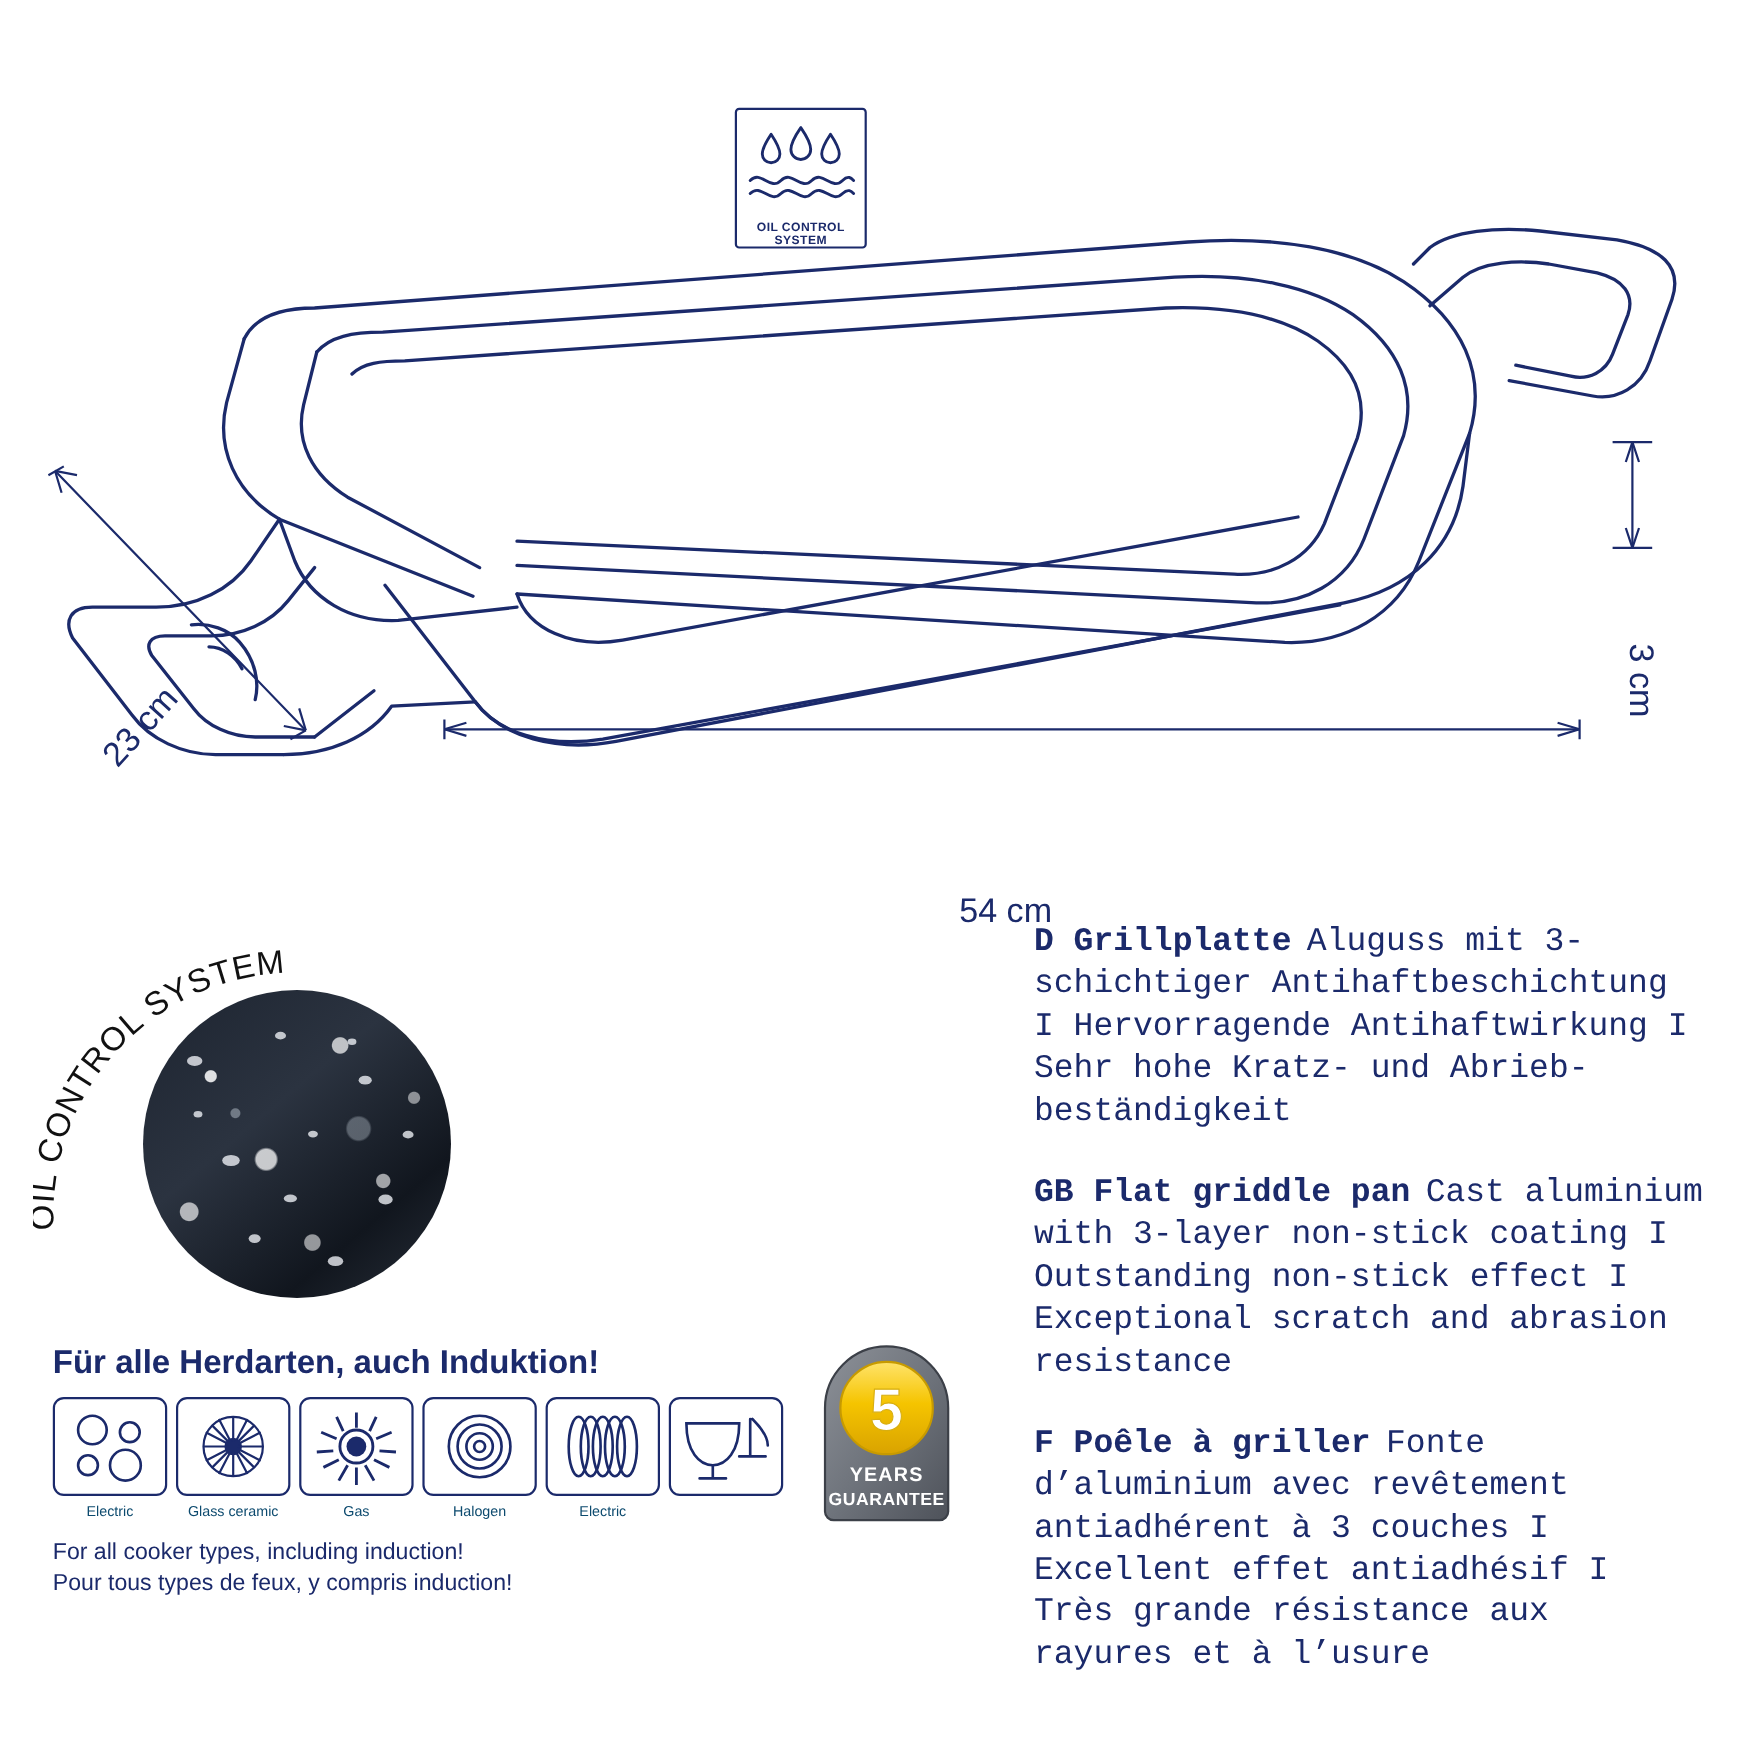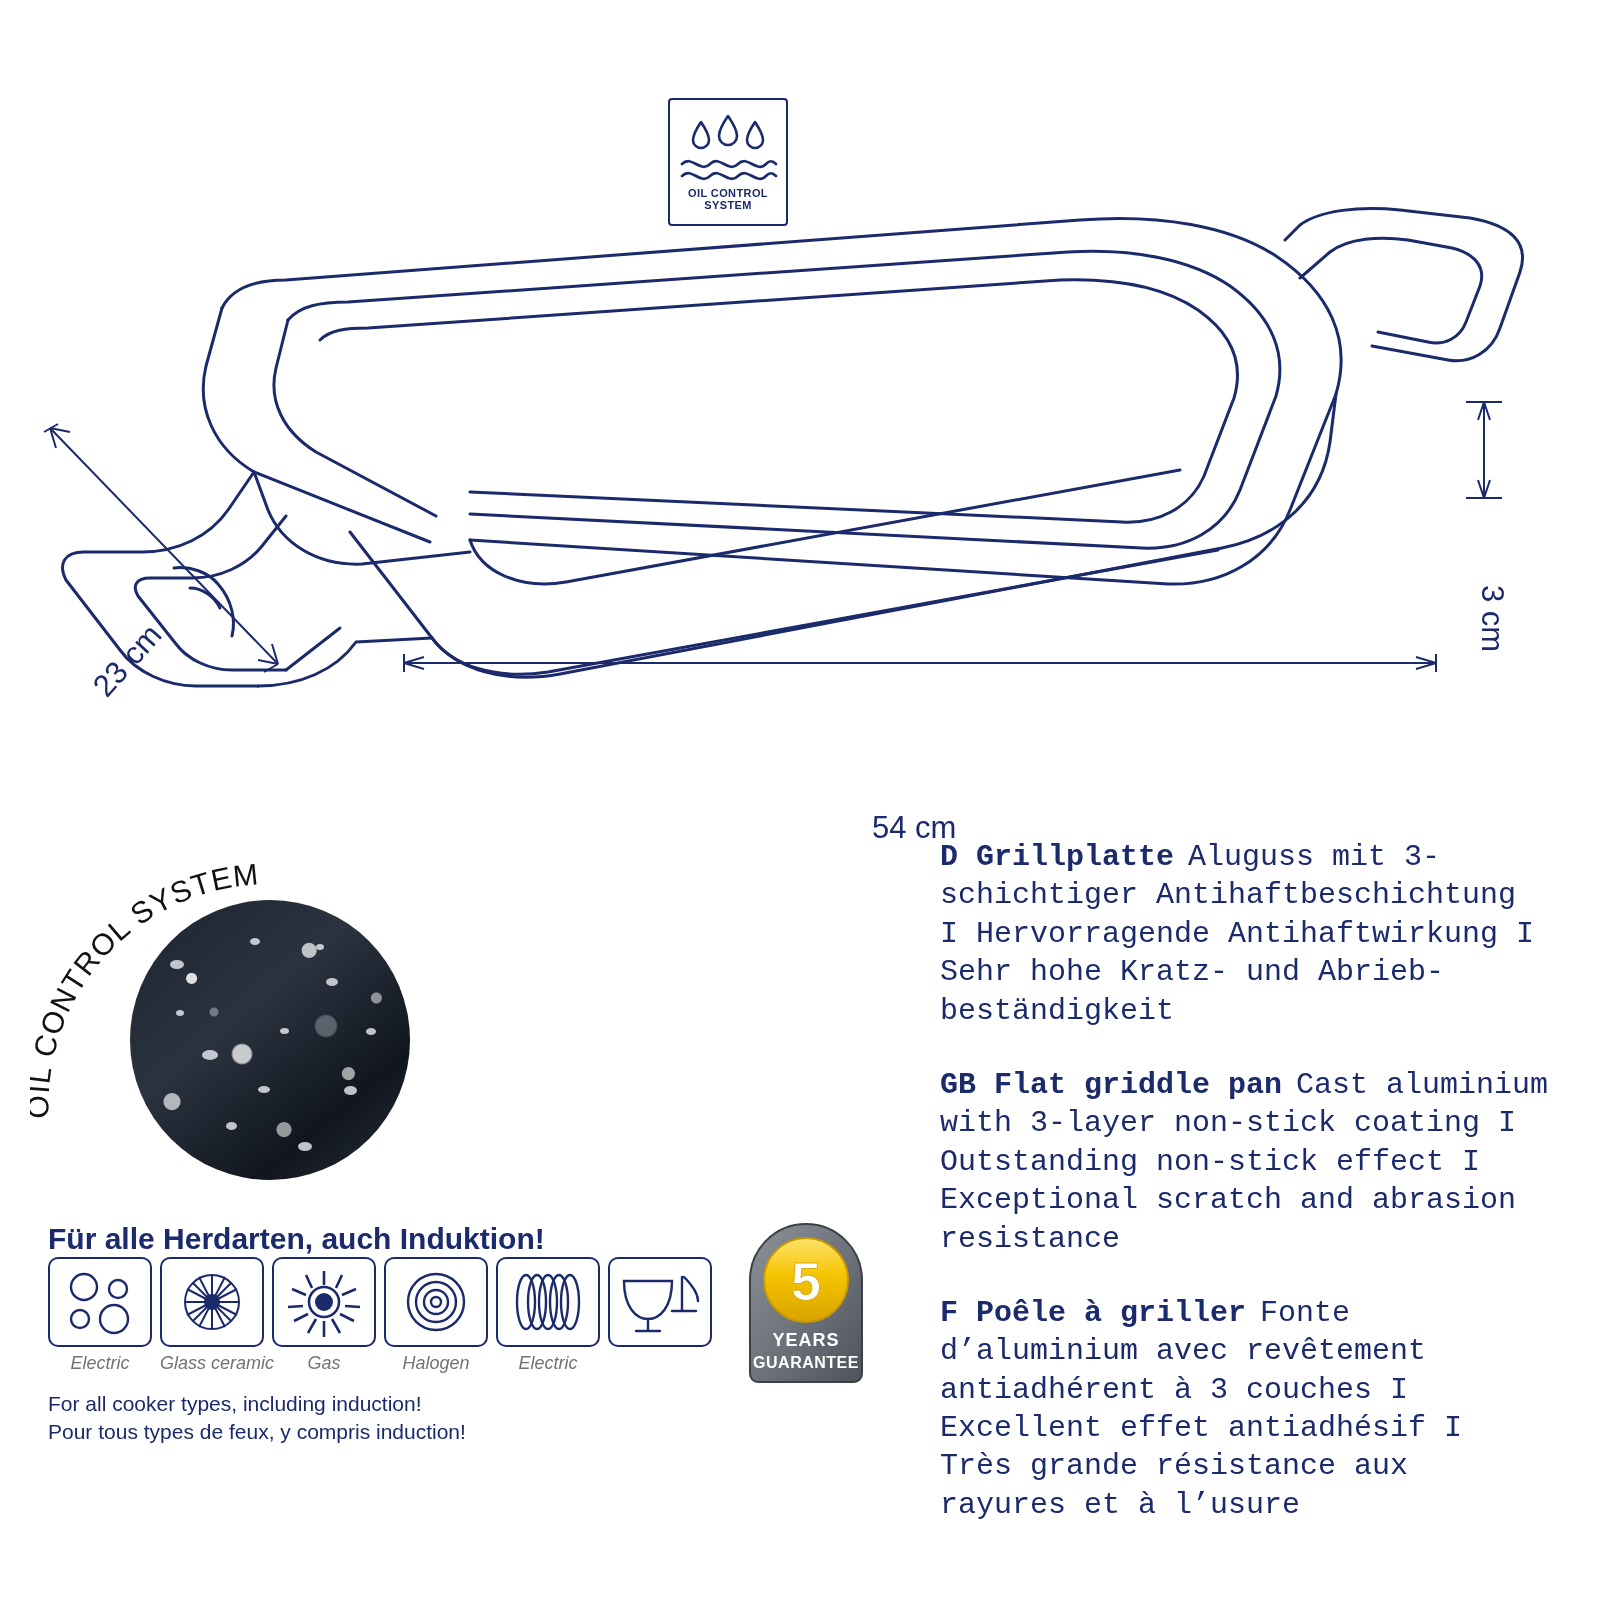--- a/index.html
+++ b/index.html
@@ -32,21 +32,21 @@
     position: absolute;
     inset: 0;
     border: 2.5px solid #1b2a6b;
     border-radius: 4px;
     background: #fff;
   }
   #oil-badge .caption {
     position: absolute;
     left: 0;
     right: 0;
-    bottom: 14px;
+    bottom: 0;
     text-align: center;
     font-size: 11px;
     font-weight: bold;
     line-height: 1.15;
     letter-spacing: 0.4px;
     color: #1b2a6b;
   }
 
   
   #pan-drawing {
@@ -132,44 +132,43 @@
   #cooker-block {
     position: absolute;
     left: 48px;
     top: 1222px;
     width: 680px;
   }
   #cooker-heading {
     font-size: 30px;
     font-weight: bold;
     color: #1b2a6b;
-    margin-bottom: 1px;
+    margin-bottom: 14px;
   }
   #cooker-icons {
     display: flex;
     gap: 8px;
   }
   .cooker-item {
     width: 104px;
     text-align: center;
   }
   .cooker-box {
     width: 100px;
     height: 86px;
     border: 2.5px solid #1b2a6b;
     border-radius: 10px;
     position: relative;
     background: #fff;
   }
   .cooker-name {
-    font-size: 18px;
-    color: #737373;
+    font-size: 13px;
+    color: #0c4a6e;
     margin-top: 6px;
     white-space: nowrap;
-    font-style: italic;
   }
   #cooker-footnotes {
     margin-top: 16px;
     font-size: 21px;
     line-height: 1.35;
     color: #1b2a6b;
   }
 
   
   #guarantee-badge {

